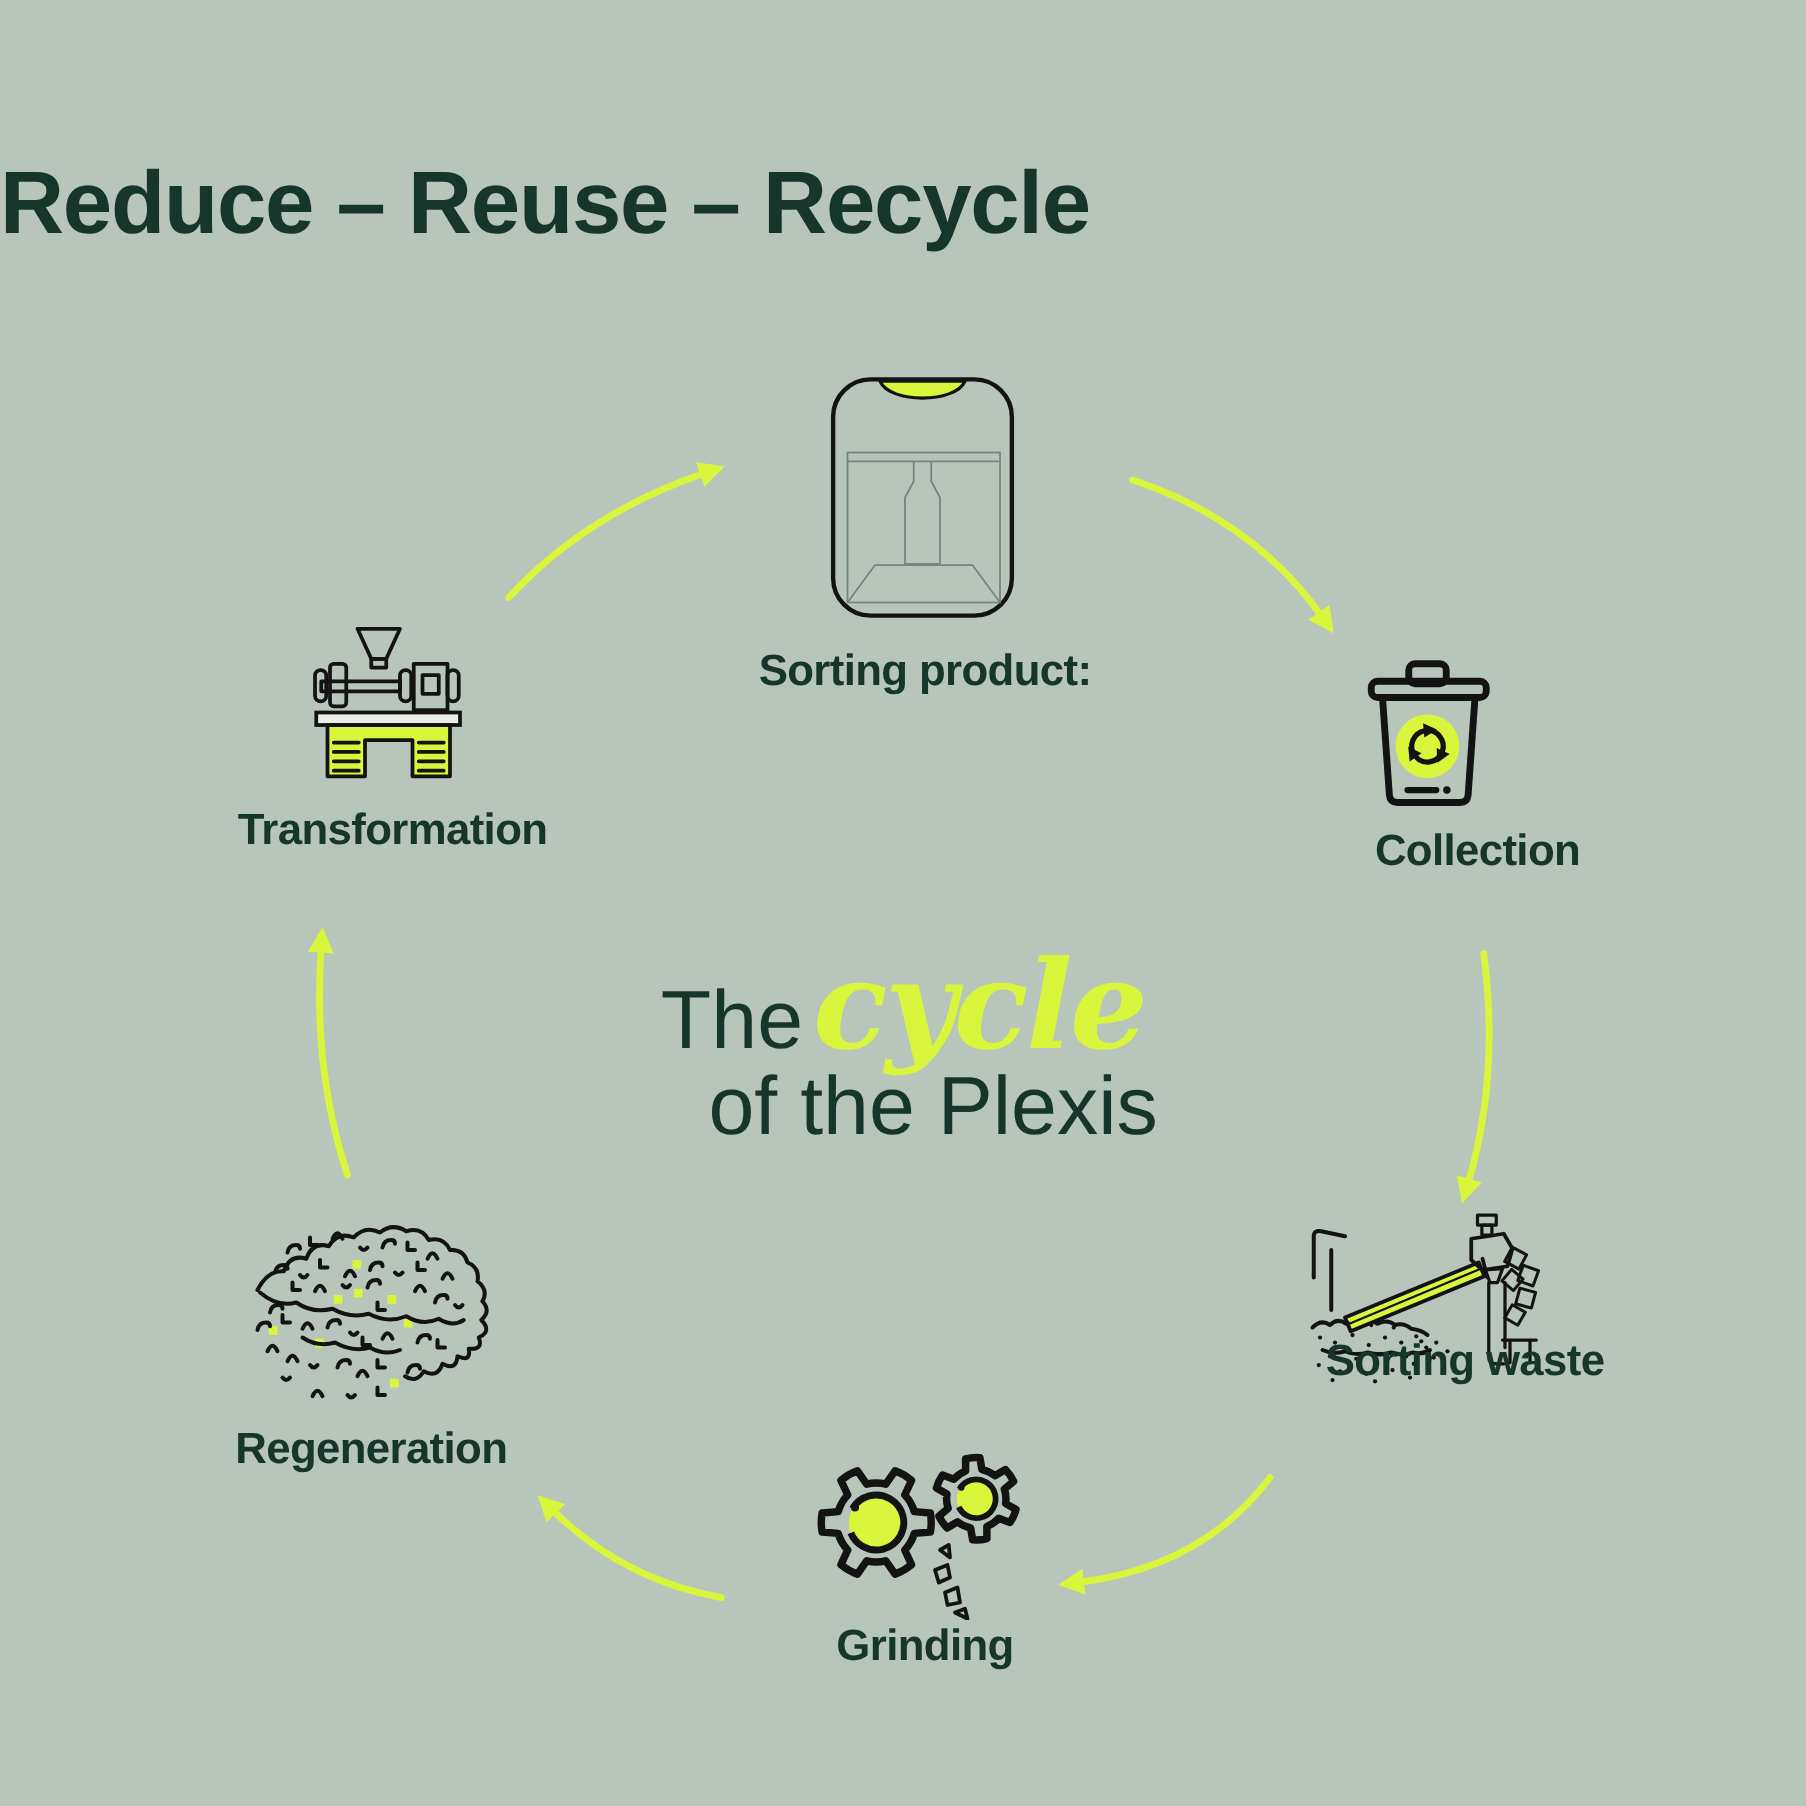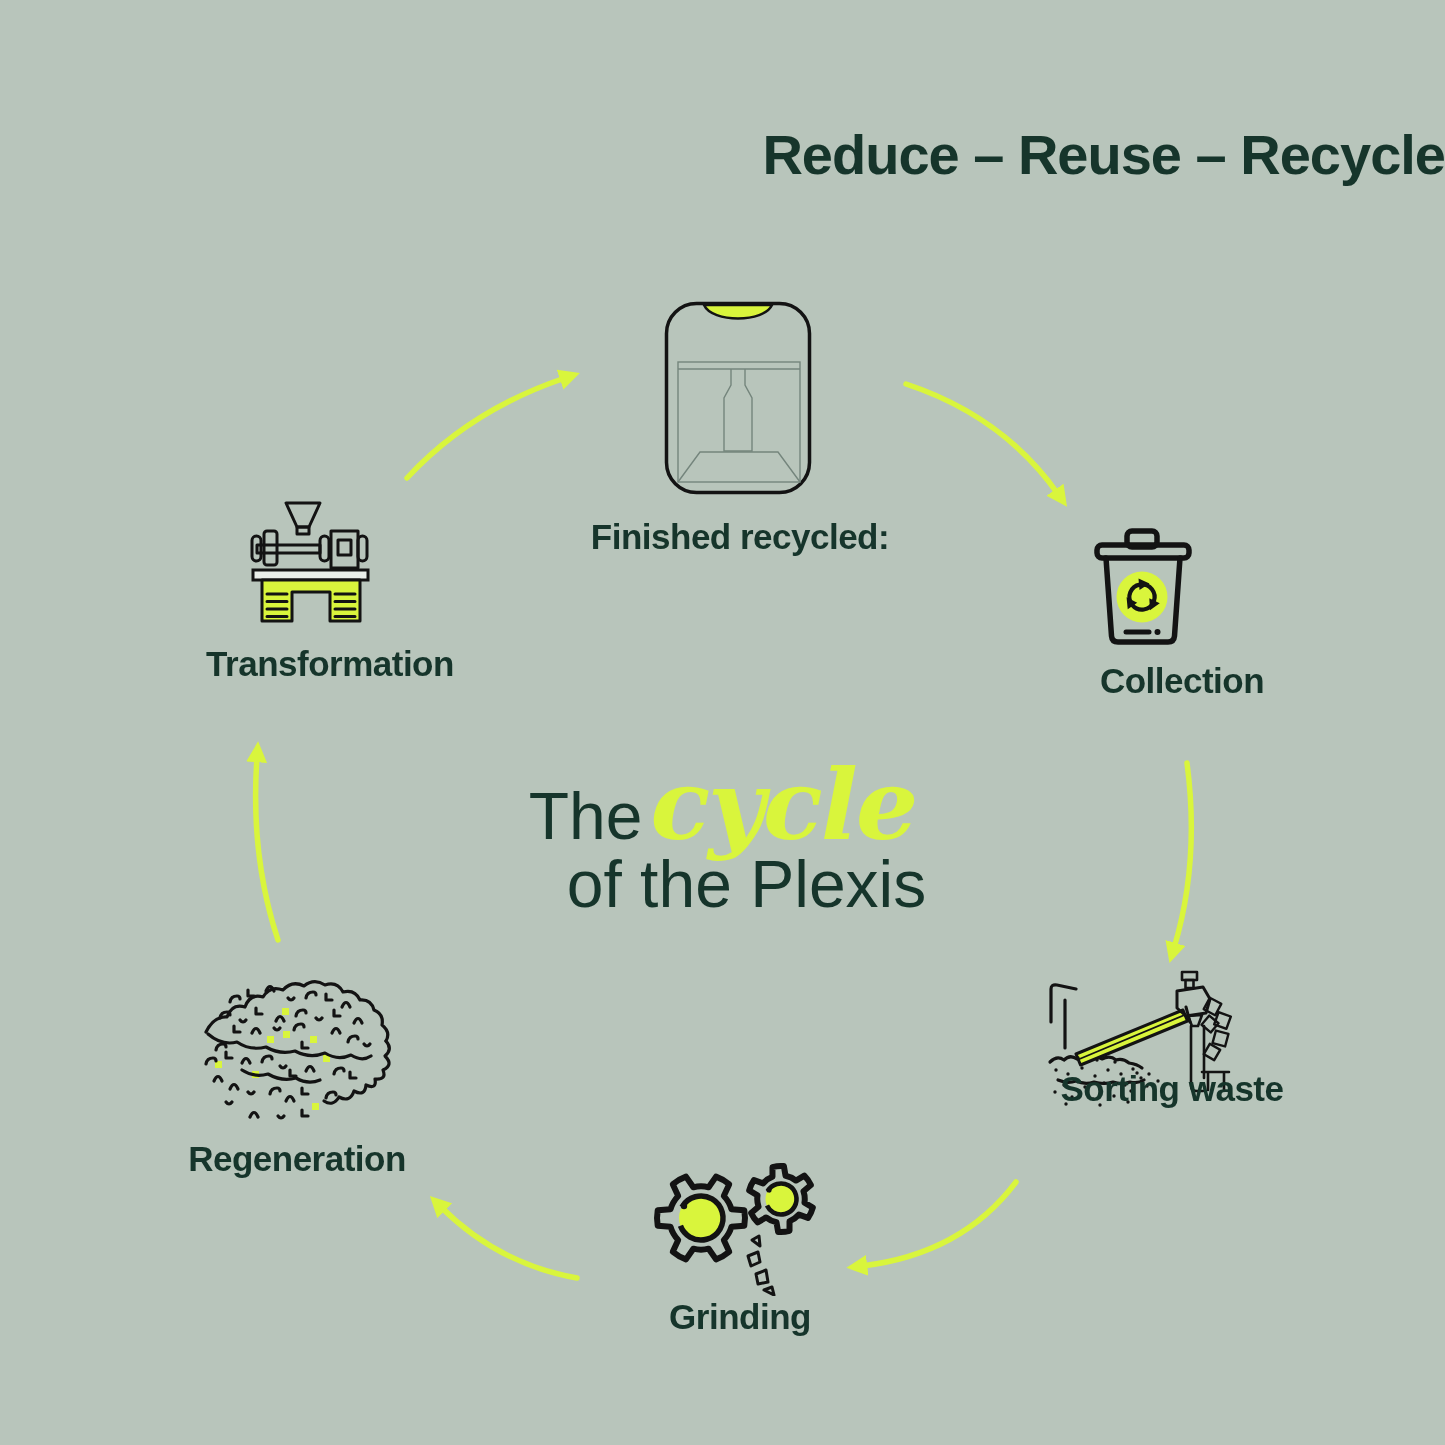--- a/index.html
+++ b/index.html
@@ -6,38 +6,38 @@
     --background:#b8c5bb;
     --text-dark-green:#16352b;
     --accent-chartreuse:#d9f53c;
     --icon-stroke:#131313;
     --thin-line:#74857c;
     --platform-fill:#e9eee9;
   }
   html,body{margin:0;padding:0;background:var(--background);}
   .canvas{position:relative;width:1445px;height:1445px;background:var(--background);
           overflow:hidden;font-family:"Liberation Sans",sans-serif;color:var(--text-dark-green);}
-  .title{position:absolute;top:122px;left:0;width:100%;margin:0;text-align:right;
-         font-size:56px;font-weight:700;letter-spacing:-1px;color:var(--text-dark-green);}
+  .title{position:absolute;top:122px;left:0;width:100%;margin:0;text-align:left;
+         font-size:71px;font-weight:700;letter-spacing:-1px;color:var(--text-dark-green);}
   .arrows{position:absolute;left:0;top:0;width:1445px;height:1445px;}
   .icon{position:absolute;}
   .icon-product{left:662px;top:298px;width:152px;height:200px;}
   .icon-collection{left:1088px;top:528px;width:114px;height:130px;}
   .icon-sorting{left:1038px;top:966px;width:200px;height:145px;}
   .icon-grinding{left:648px;top:1156px;width:180px;height:140px;}
   .icon-regeneration{left:190px;top:952px;width:220px;height:180px;}
   .icon-transformation{left:250px;top:500px;width:122px;height:126px;}
   .label{position:absolute;font-size:35px;font-weight:700;letter-spacing:-0.5px;
          text-align:center;color:var(--text-dark-green);line-height:42px;}
   .label-product{left:540px;top:516px;width:400px;}
   .label-collection{left:1062px;top:660px;width:240px;}
   .label-sorting{left:1032px;top:1068px;width:280px;}
   .label-grinding{left:590px;top:1296px;width:300px;}
   .label-regeneration{left:147px;top:1138px;width:300px;}
-  .label-transformation{left:180px;top:643px;width:300px;text-align:center;}
+  .label-transformation{left:164px;top:643px;width:300px;text-align:center;}
   .ct1{position:absolute;top:770px;left:0;width:100%;text-align:center;line-height:70px;white-space:nowrap;}
   .ct1 .the{font-size:66px;font-weight:400;color:var(--text-dark-green);vertical-align:baseline;}
   .ct1 .cycle{font-family:"DejaVu Serif",serif;font-style:italic;font-size:98px;
               color:var(--accent-chartreuse);margin-left:8px;vertical-align:baseline;letter-spacing:-2px;font-weight:bold;}
   .ct2{position:absolute;top:849px;left:0;width:100%;text-align:center;
        font-size:66px;font-weight:500;line-height:70px;color:var(--text-dark-green);padding-left:24px;}
   svg{display:block;}
 </style>
 </head>
 <body>
@@ -67,21 +67,21 @@
       <path d="M42,7 C50,25 102,25 110,7 Z" fill="#d9f53c" stroke="#131313" stroke-width="2.5"></path>
       <rect x="4.5" y="5.5" width="143" height="189" rx="30" fill="none" stroke="#131313" stroke-width="3.5"></rect>
       <g fill="none" stroke="#74857c" stroke-width="1.4">
         <rect x="16" y="64" width="122" height="120"></rect>
         <path d="M16,71 H138"></path>
         <path d="M69,71 V87 L62,100 V153 H90 V100 L83,87 V71"></path>
         <path d="M16,184 L38,154 H116 L138,184"></path>
       </g>
     </svg>
     <div class="label label-product">
-      <div>Finished recycled:</div>
+      <div>Sorting product:</div>
     </div>
   </div>
 
   <div class="stage">
     <svg class="icon icon-collection" viewBox="0 0 114 130">
       <g fill="none" stroke="#131313" stroke-width="5.5" stroke-linejoin="round" stroke-linecap="round">
         <rect x="39" y="3" width="30" height="16" rx="5"></rect>
         <rect x="9" y="17" width="92" height="13" rx="5"></rect>
         <path d="M18,30 L23.5,108 Q24,114 30,114 L80,114 Q86,114 86.5,108 L92,30"></path>
       </g>

